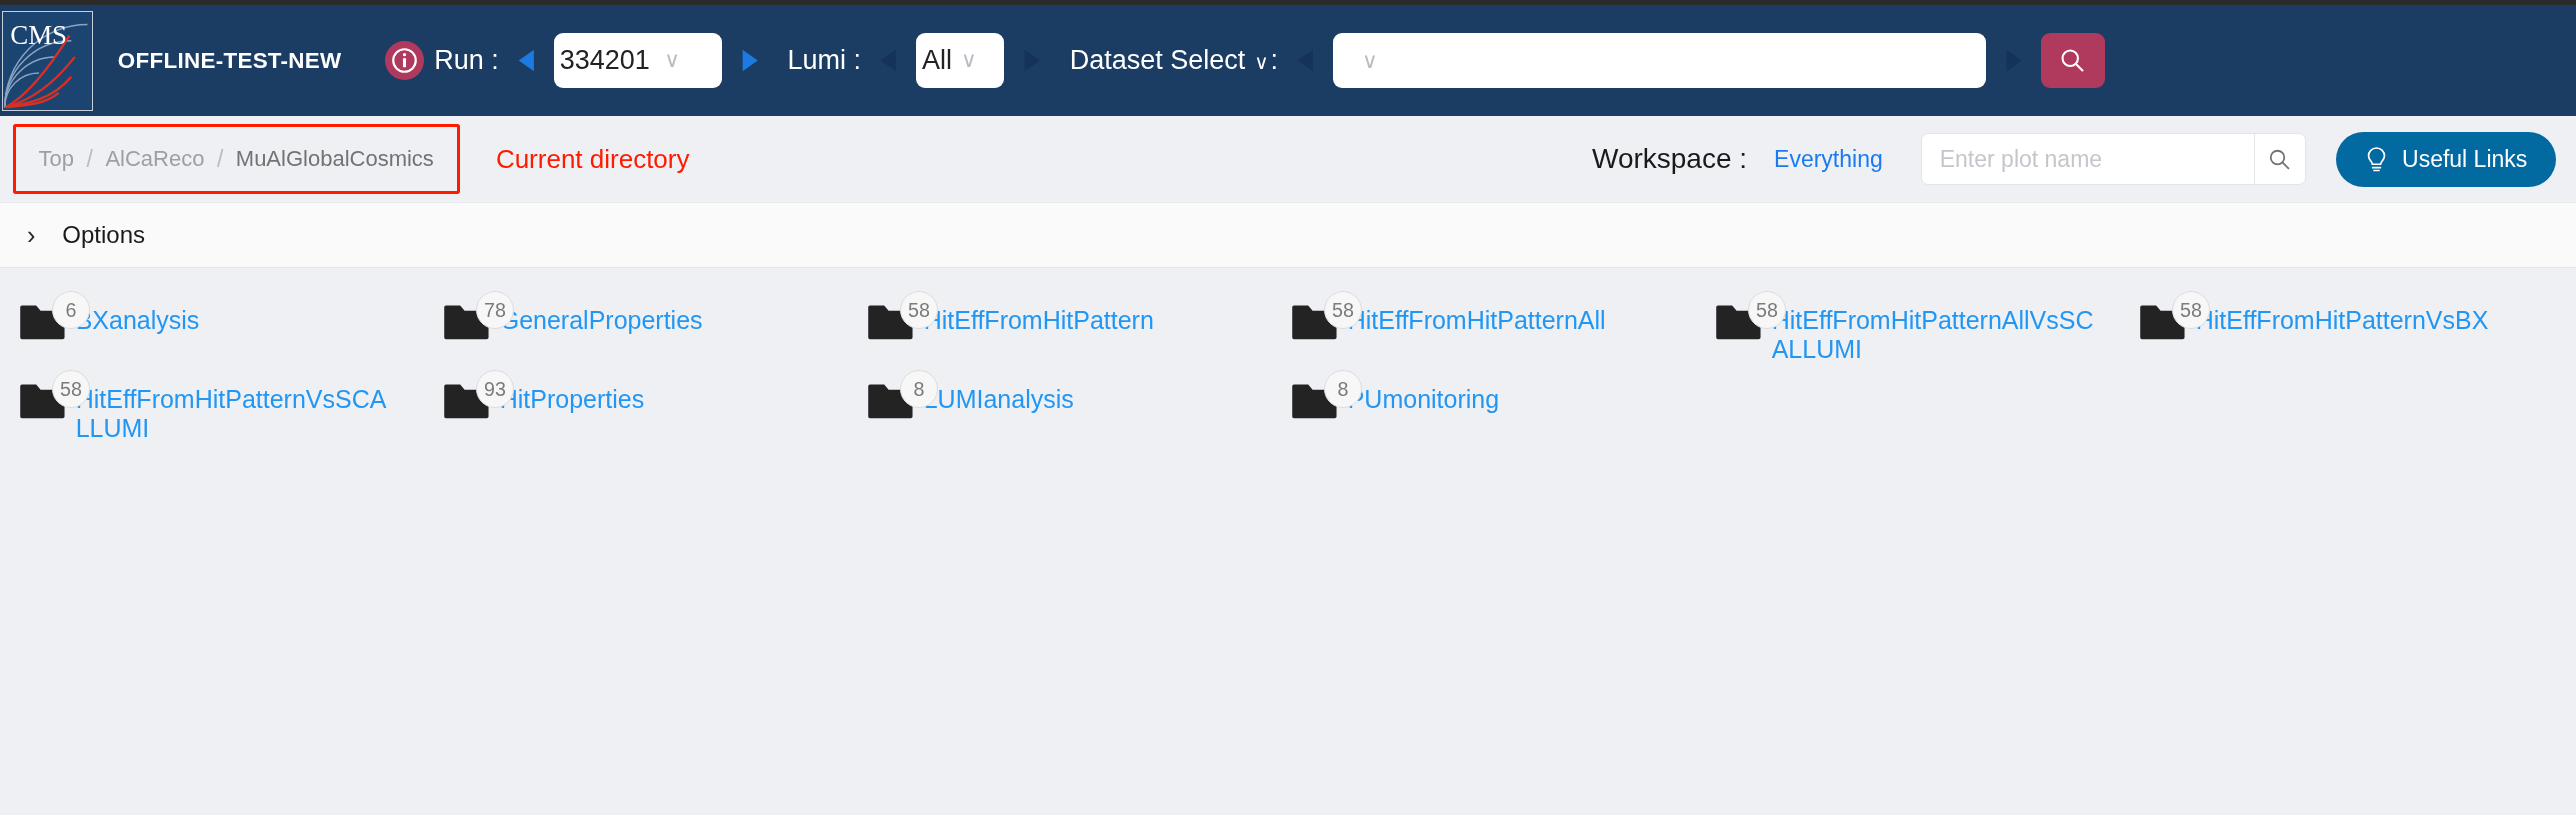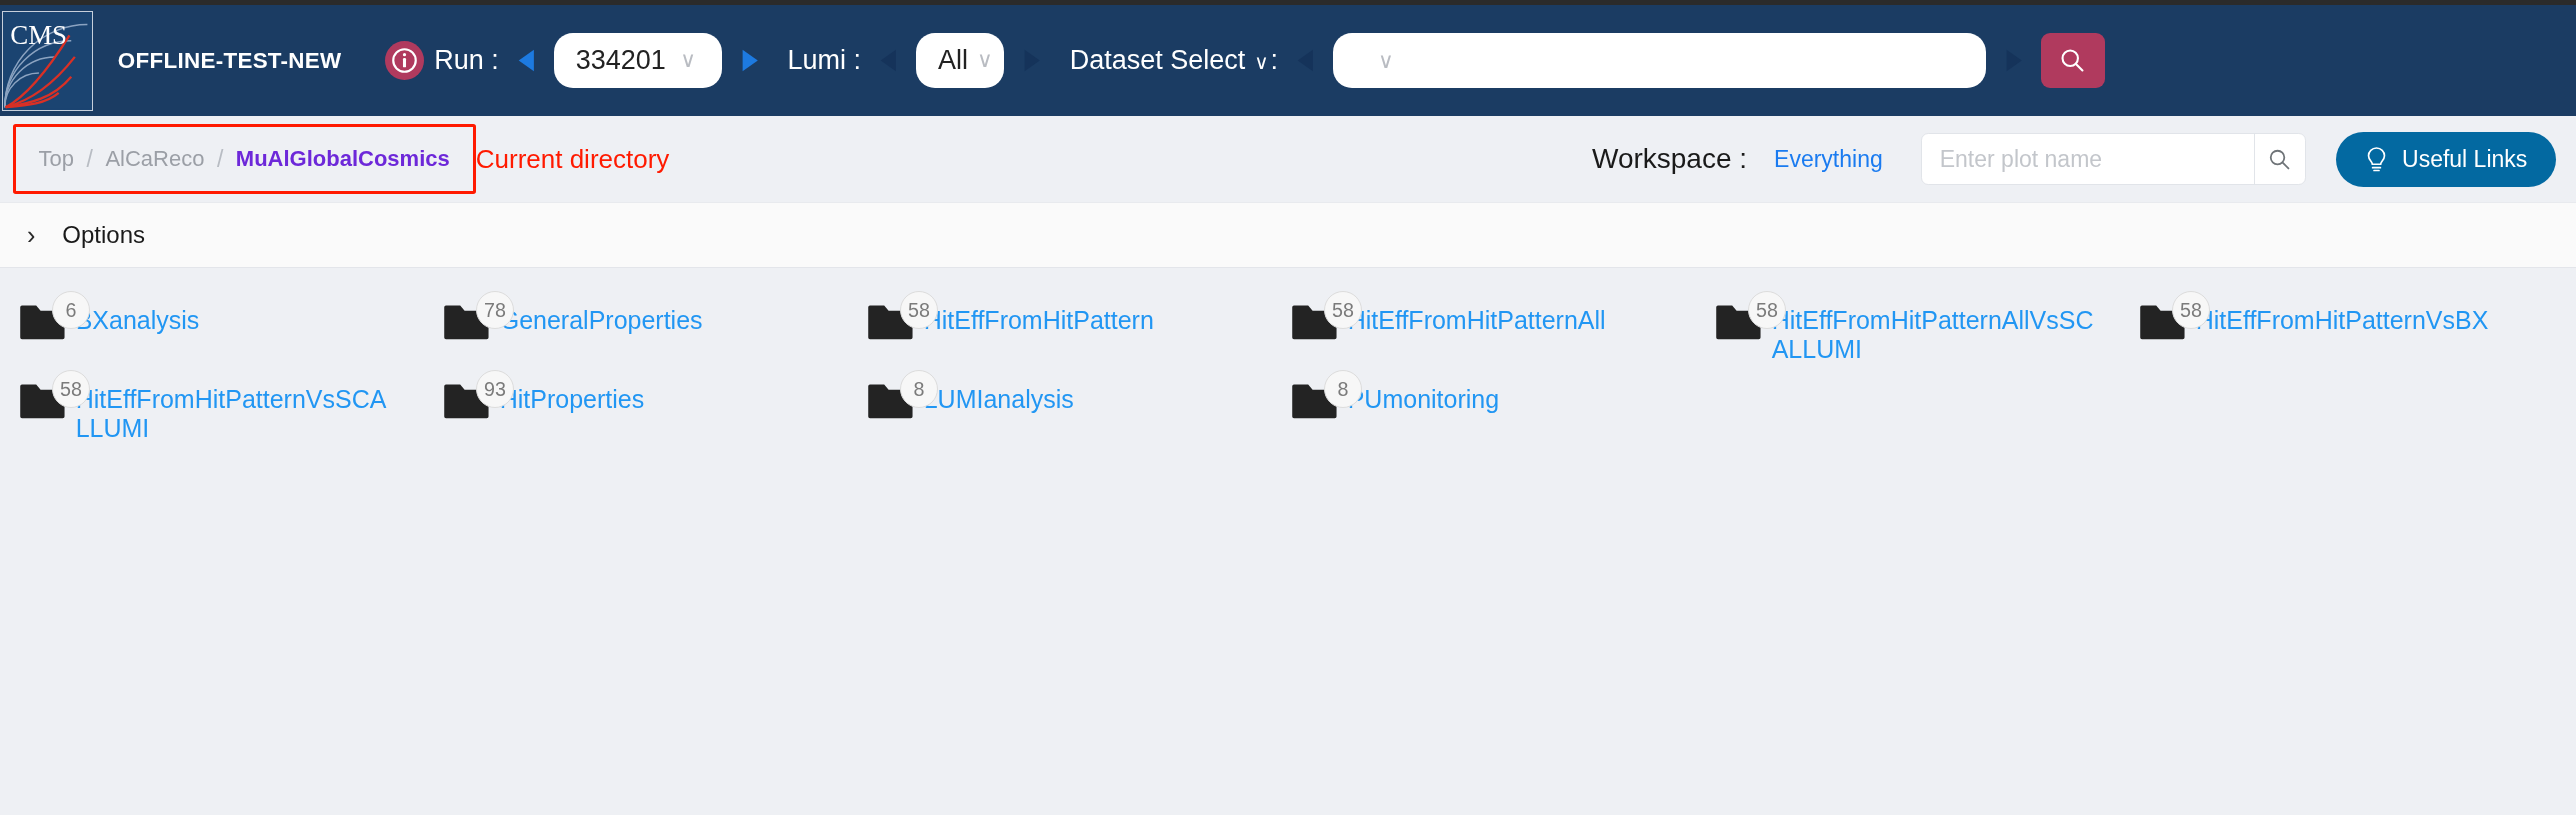--- a/index.html
+++ b/index.html
@@ -56,25 +56,25 @@
   }
   .arrow {
     width: 23px; height: 27px;
     margin: 0 16px;
     flex: 0 0 auto;
     display:flex; align-items:center; justify-content:center;
   }
   .arrow.dim svg polygon { fill: #15335a; }
   .select {
     background: #ffffff;
-    border-radius: 19px;
+    border-radius: 9px;
     height: 55px;
     display: flex;
     align-items: center;
-    padding: 0 16px 0 22px;
+    padding: 0 16px 0 6px;
     font-size: 27px;
     color: #222;
     white-space: nowrap;
     flex: 0 0 auto;
   }
   .select .caret { color: #b9bcc2; margin-left: 14.3px; font-size: 21.5px; line-height:1; }
   .select.run { min-width: 168px; }
   .select.lumi { min-width: 88px; padding-right:10.7px; }
   .select.lumi .caret { margin-left: 9px; }
   .select.dataset { min-width: 653px; }
@@ -101,25 +101,26 @@
     margin-left: 12.5px;
     border: 3.6px solid #ff1a00;
     border-radius: 2.7px;
     height: 70px;
     display: flex;
     align-items: center;
     padding: 0 23px;
     flex: 0 0 auto;
   }
   .crumb { font-size: 22px; color: #9b9fa6; white-space: nowrap; }
-  .crumb.active { color: #6d28d9; font-weight: bold; }
+  .crumb.active { color: #737373; font-weight: normal; }
   .crumb-sep { font-size: 23px; color: #b8bcc3; margin: 0 12.5px; }
   .annotation {
     color: #ff1a00;
     font-size: 26px;
+    margin-left: 36px;
     white-space: nowrap;
   }
   .toolbar-right {
     margin-left: auto;
     display: flex;
     align-items: center;
     padding-right: 19.7px;
   }
   .ws-label { font-size: 28px; color: #1a1a1a; white-space: nowrap; }
   .ws-value { font-size: 23px; color: #1a7bf0; margin-left: 27px; white-space: nowrap; cursor:pointer; }

